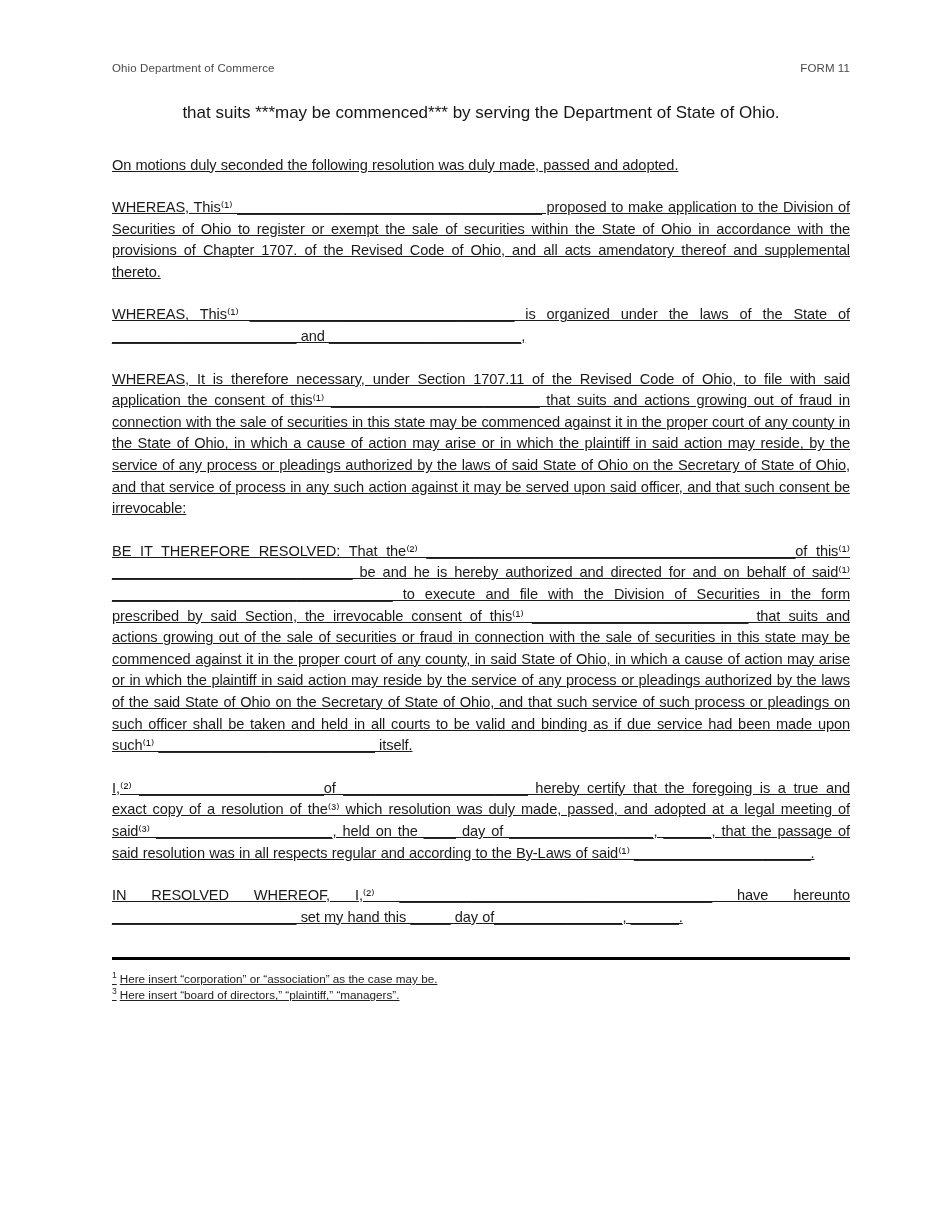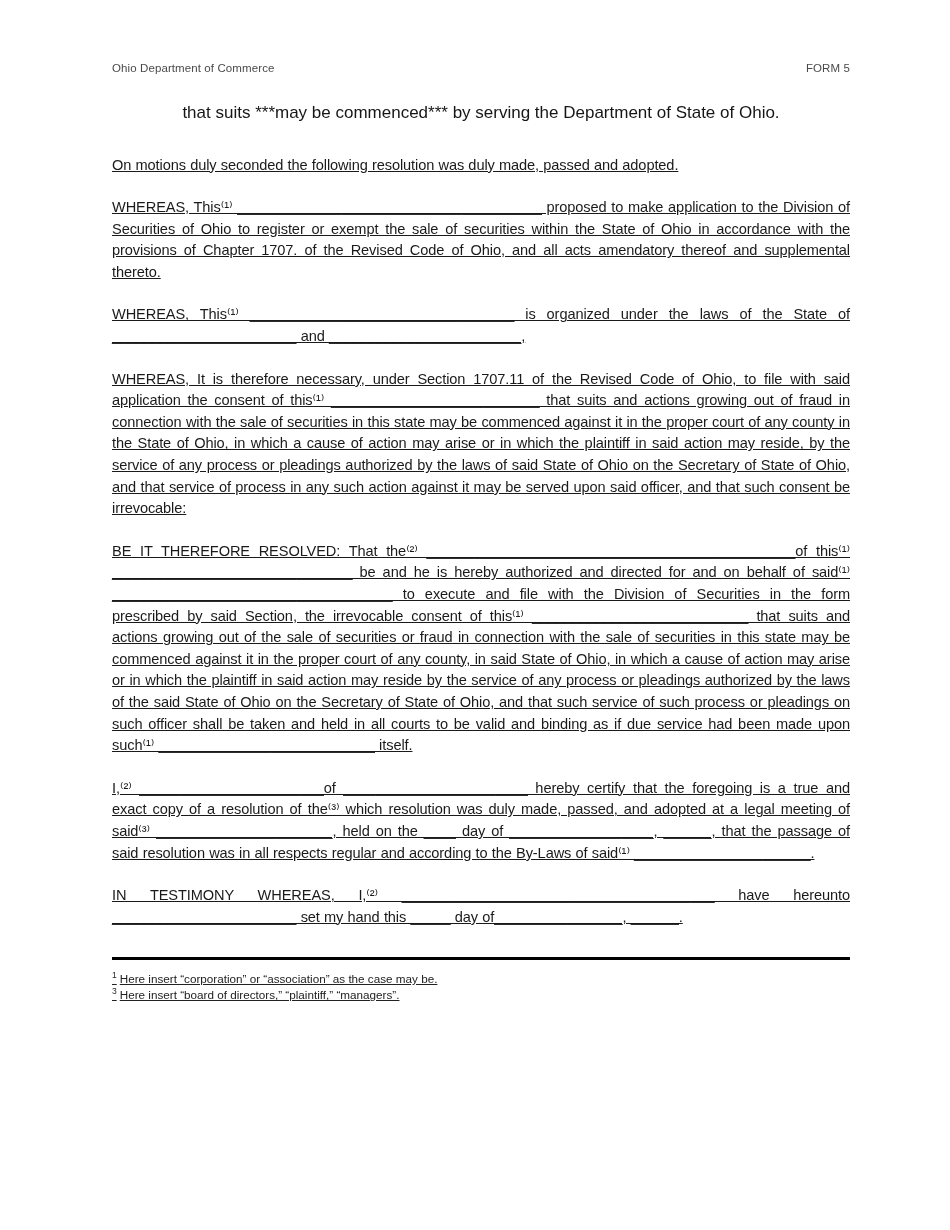--- a/index.html
+++ b/index.html
@@ -72,34 +72,34 @@
     letter-spacing: 0.2px;
   }
 </style>
 </head>
 <body>
 
 <div class="page">
 
   <div class="doc-header">
     <span>Ohio Department of Commerce</span>
-    <span>FORM 5</span>
+    <span>FORM 11</span>
   </div>
 
   <div class="doc-title">
     <div>that suits ***may be commenced*** by serving the Department of State of Ohio.</div>
   </div>
 
   <p class="body-par first">On motions duly seconded the following resolution was duly made, passed and adopted.</p>
   <p class="body-par">WHEREAS, This⁽¹⁾ ______________________________________ proposed to make application to the Division of Securities of Ohio to register or exempt the sale of securities within the State of Ohio in accordance with the provisions of Chapter 1707. of the Revised Code of Ohio, and all acts amendatory thereof and supplemental thereto.</p>
   <p class="body-par">WHEREAS, This⁽¹⁾ _________________________________ is organized under the laws of the State of _______________________ and ________________________,</p>
   <p class="body-par">WHEREAS, It is therefore necessary, under Section 1707.11 of the Revised Code of Ohio, to file with said application the consent of this⁽¹⁾ __________________________ that suits and actions growing out of fraud in connection with the sale of securities in this state may be commenced against it in the proper court of any county in the State of Ohio, in which a cause of action may arise or in which the plaintiff in said action may reside, by the service of any process or pleadings authorized by the laws of said State of Ohio on the Secretary of State of Ohio, and that service of process in any such action against it may be served upon said officer, and that such consent be irrevocable:</p>
   <p class="body-par">BE IT THEREFORE RESOLVED: That the⁽²⁾ ______________________________________________of this⁽¹⁾ ______________________________ be and he is hereby authorized and directed for and on behalf of said⁽¹⁾ ___________________________________ to execute and file with the Division of Securities in the form prescribed by said Section, the irrevocable consent of this⁽¹⁾ ___________________________ that suits and actions growing out of the sale of securities or fraud in connection with the sale of securities in this state may be commenced against it in the proper court of any county, in said State of Ohio, in which a cause of action may arise or in which the plaintiff in said action may reside by the service of any process or pleadings authorized by the laws of the said State of Ohio on the Secretary of State of Ohio, and that such service of such process or pleadings on such officer shall be taken and held in all courts to be valid and binding as if due service had been made upon such⁽¹⁾ ___________________________ itself.</p>
   <p class="body-par">I,⁽²⁾ _______________________of _______________________ hereby certify that the foregoing is a true and exact copy of a resolution of the⁽³⁾ which resolution was duly made, passed, and adopted at a legal meeting of said⁽³⁾ ______________________, held on the ____ day of __________________, ______, that the passage of said resolution was in all respects regular and according to the By-Laws of said⁽¹⁾ ______________________.</p>
-  <p class="body-par">IN TESTIMONY WHEREAS, I,⁽²⁾ _______________________________________ have hereunto _______________________ set my hand this _____ day of________________, ______.</p>
+  <p class="body-par">IN RESOLVED WHEREOF, I,⁽²⁾ _______________________________________ have hereunto _______________________ set my hand this _____ day of________________, ______.</p>
 
   <hr class="foot-rule">
 
   <div class="footnotes">
     <div class="footnote">
       <sup>1</sup><span>Here insert “corporation” or “association” as the case may be.</span>
     </div>
     <div class="footnote">
       <sup>3</sup><span>Here insert “board of directors,” “plaintiff,” “managers”.</span>
     </div>

